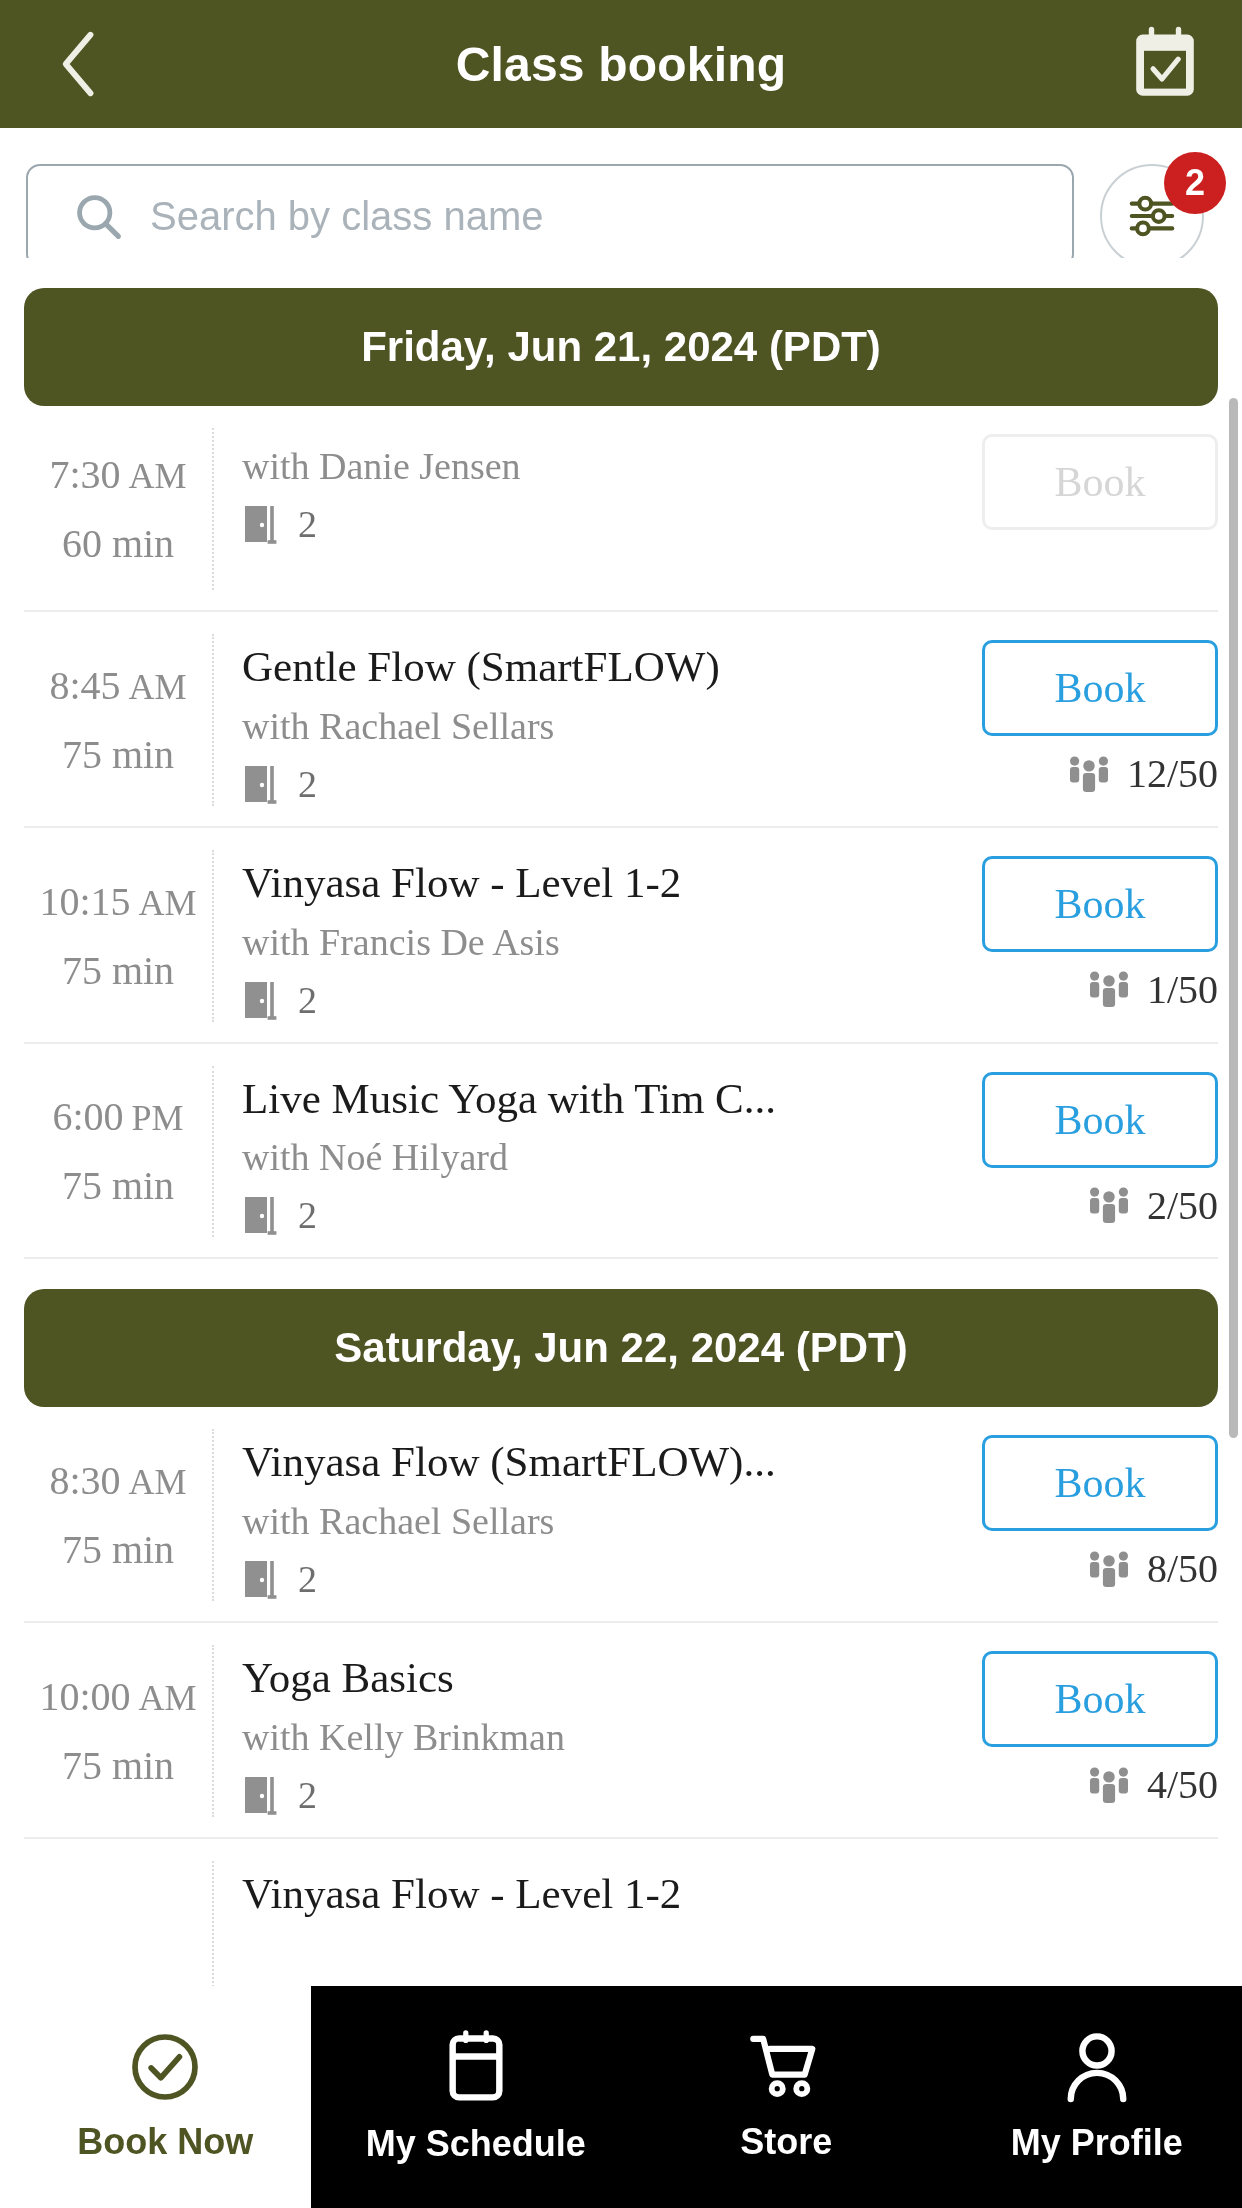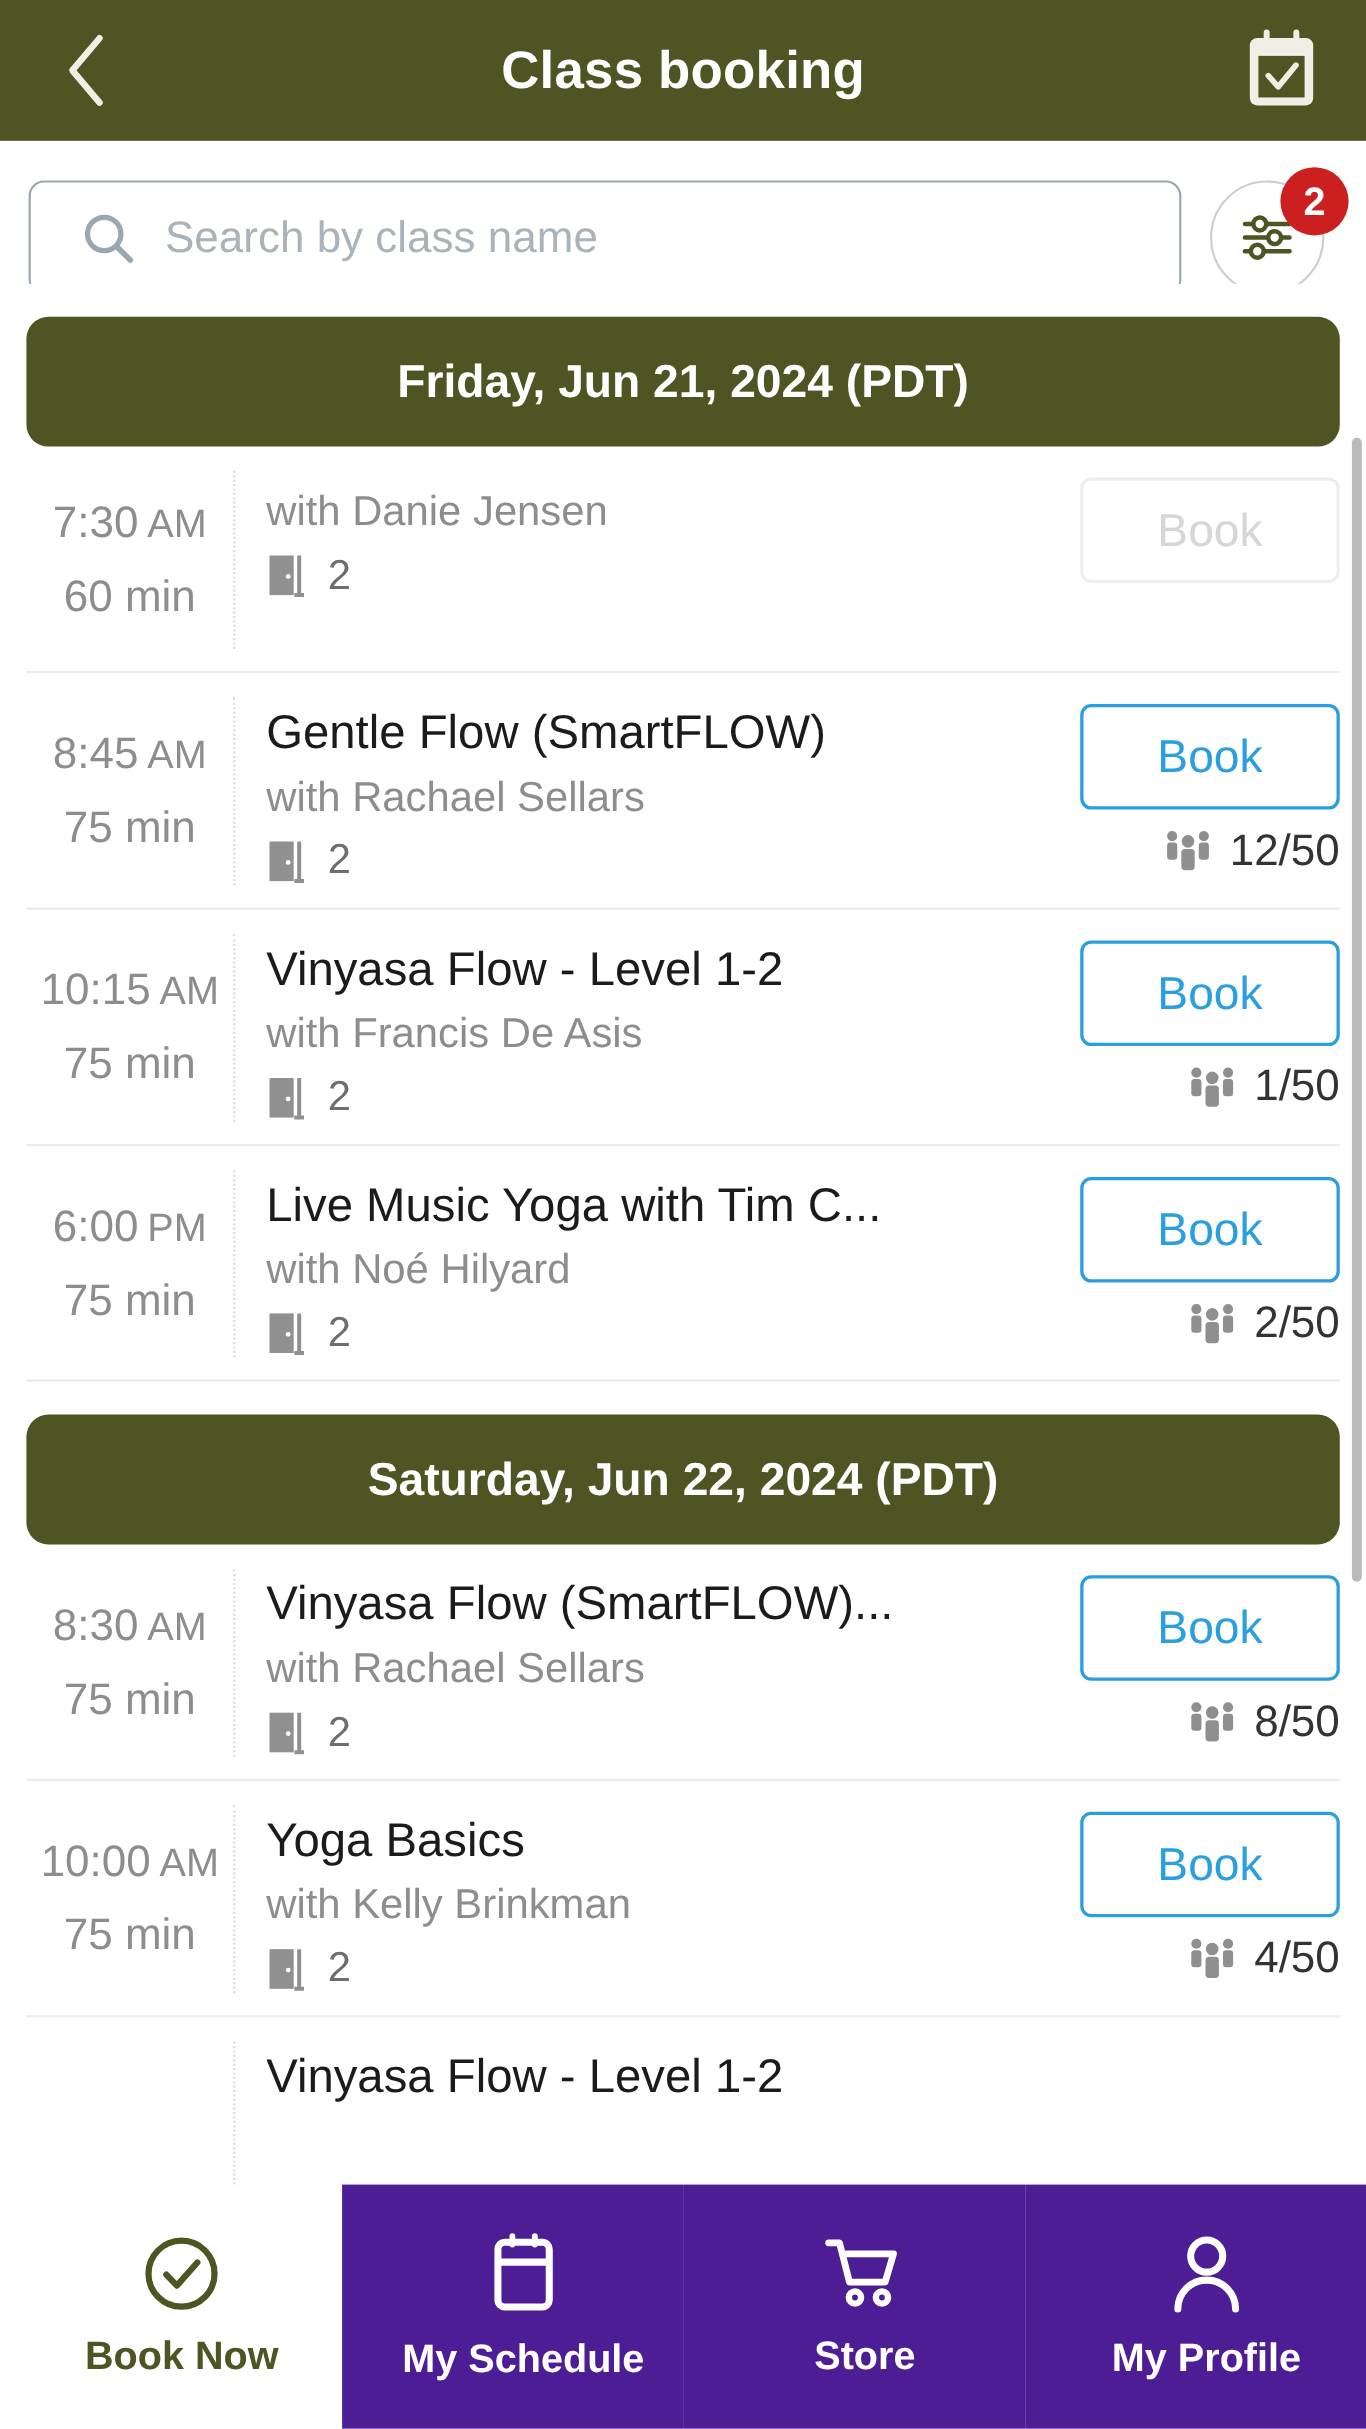--- a/index.html
+++ b/index.html
@@ -64,21 +64,21 @@
     position: absolute; top: 140px; right: 4px; width: 9px; height: 1040px;
     background: #b9b9b9; border-radius: 6px; z-index: 6;
   }
   .day-header {
     margin: 30px 24px 0 24px; background: #4f5423; border-radius: 20px;
     height: 118px; display: flex; align-items: center; justify-content: center;
     color: #fff; font-size: 42px; font-weight: bold;
   }
   .class-row {
     display: flex; align-items: stretch; margin: 0 24px;
-    border-bottom: 2px solid #ececec; padding: 22px 0 20px 0; min-height: 196px;
+    border-bottom: 2px solid #ececec; padding: 22px 0 20px 0; min-height: 196px; font-family: Liberation Serif, serif;
   }
   .col-time {
     width: 190px; flex: none; display: flex; flex-direction: column;
     align-items: center; justify-content: center; gap: 22px;
     border-right: 2px dotted #dcdcdc;
   }
   .t-time { color: #8d8d8d; font-size: 40px; white-space: nowrap; }
   .t-time .ampm { font-size: 36px; margin-left: 8px; }
   .t-dur { color: #8d8d8d; font-size: 40px; }
   .col-main { flex: 1; padding: 6px 12px 0 28px; min-width: 0; }
@@ -106,21 +106,21 @@
   
   .bottom-nav {
     position: absolute; left: 0; right: 0; bottom: 0; height: 222px;
     display: flex; z-index: 10;
   }
   .nav-item {
     flex: 1; display: flex; flex-direction: column;
     align-items: center; justify-content: center; gap: 18px; cursor: pointer; padding-left: 20px;
   }
   .nav-item.active { background: #ffffff; color: #4f5423; }
-  .nav-item.inactive { background: #4c1d95; color: #ffffff; }
+  .nav-item.inactive { background: #000000; color: #ffffff; }
   .nav-label { font-size: 36px; font-weight: bold; }
 </style>
 </head>
 <body>
 
 <div class="phone">
 
   <div class="appbar">
     <div class="back-btn">
       <svg width="56" height="72" viewBox="0 0 24 32">

